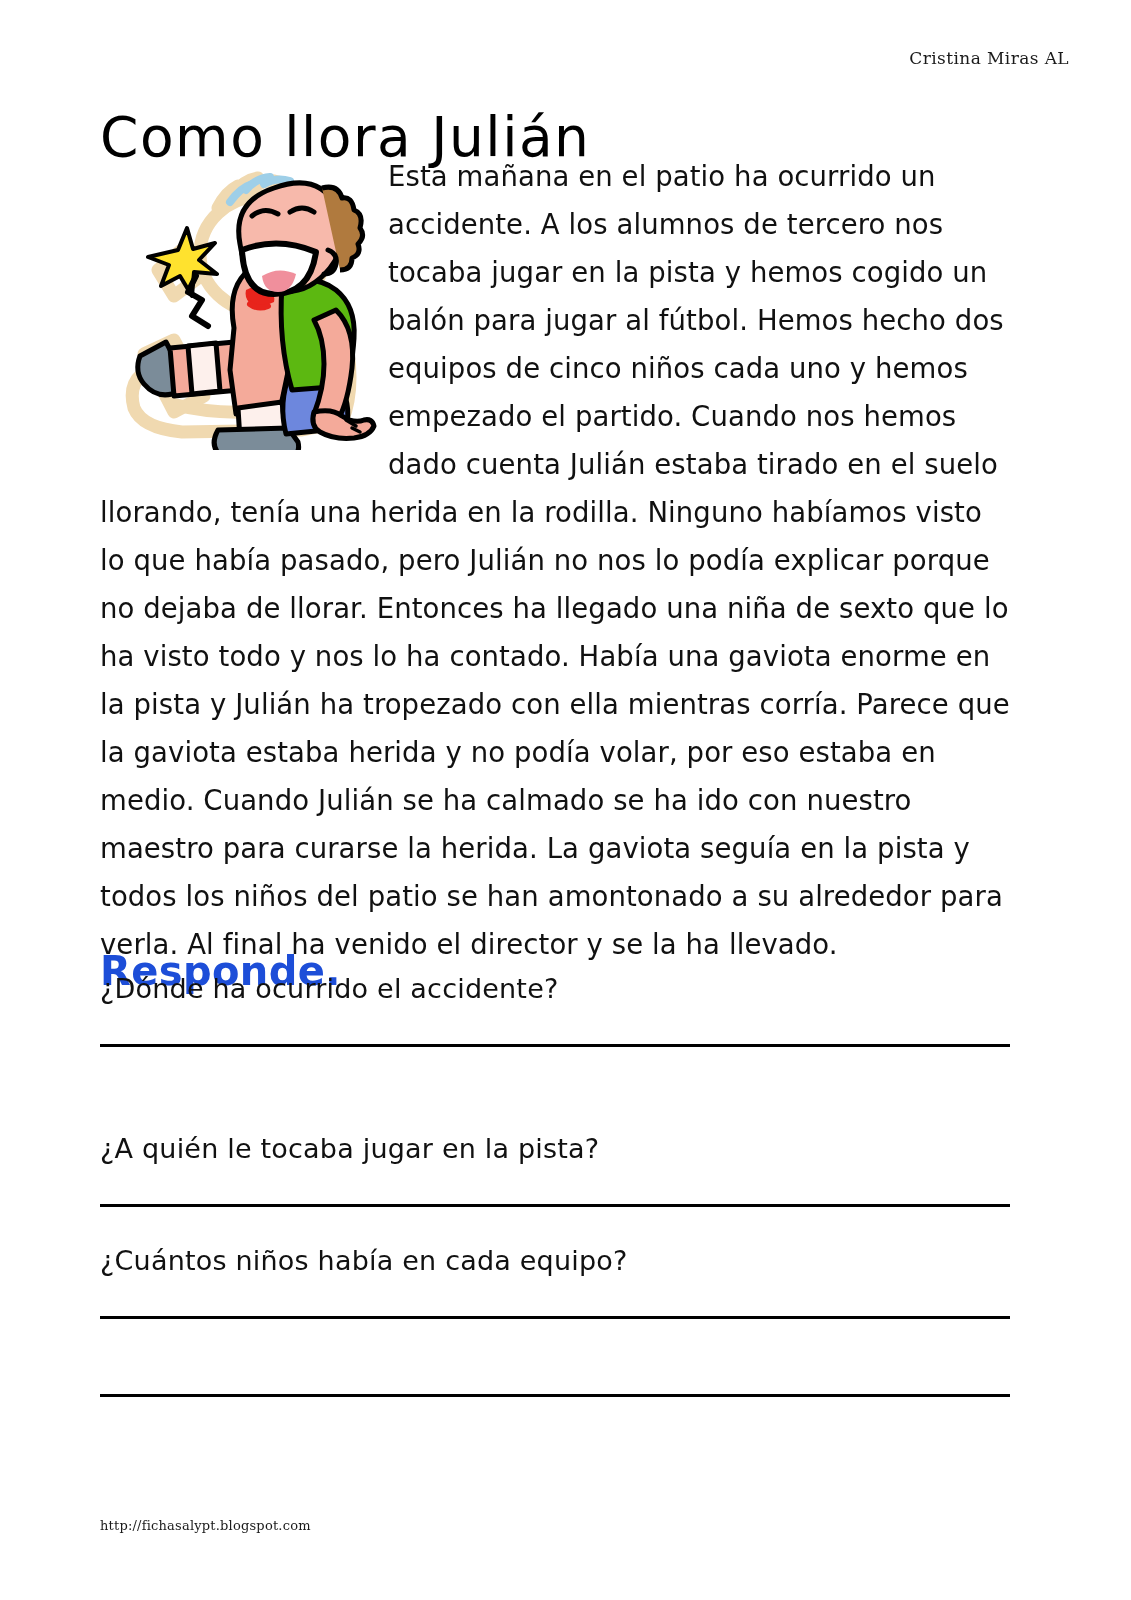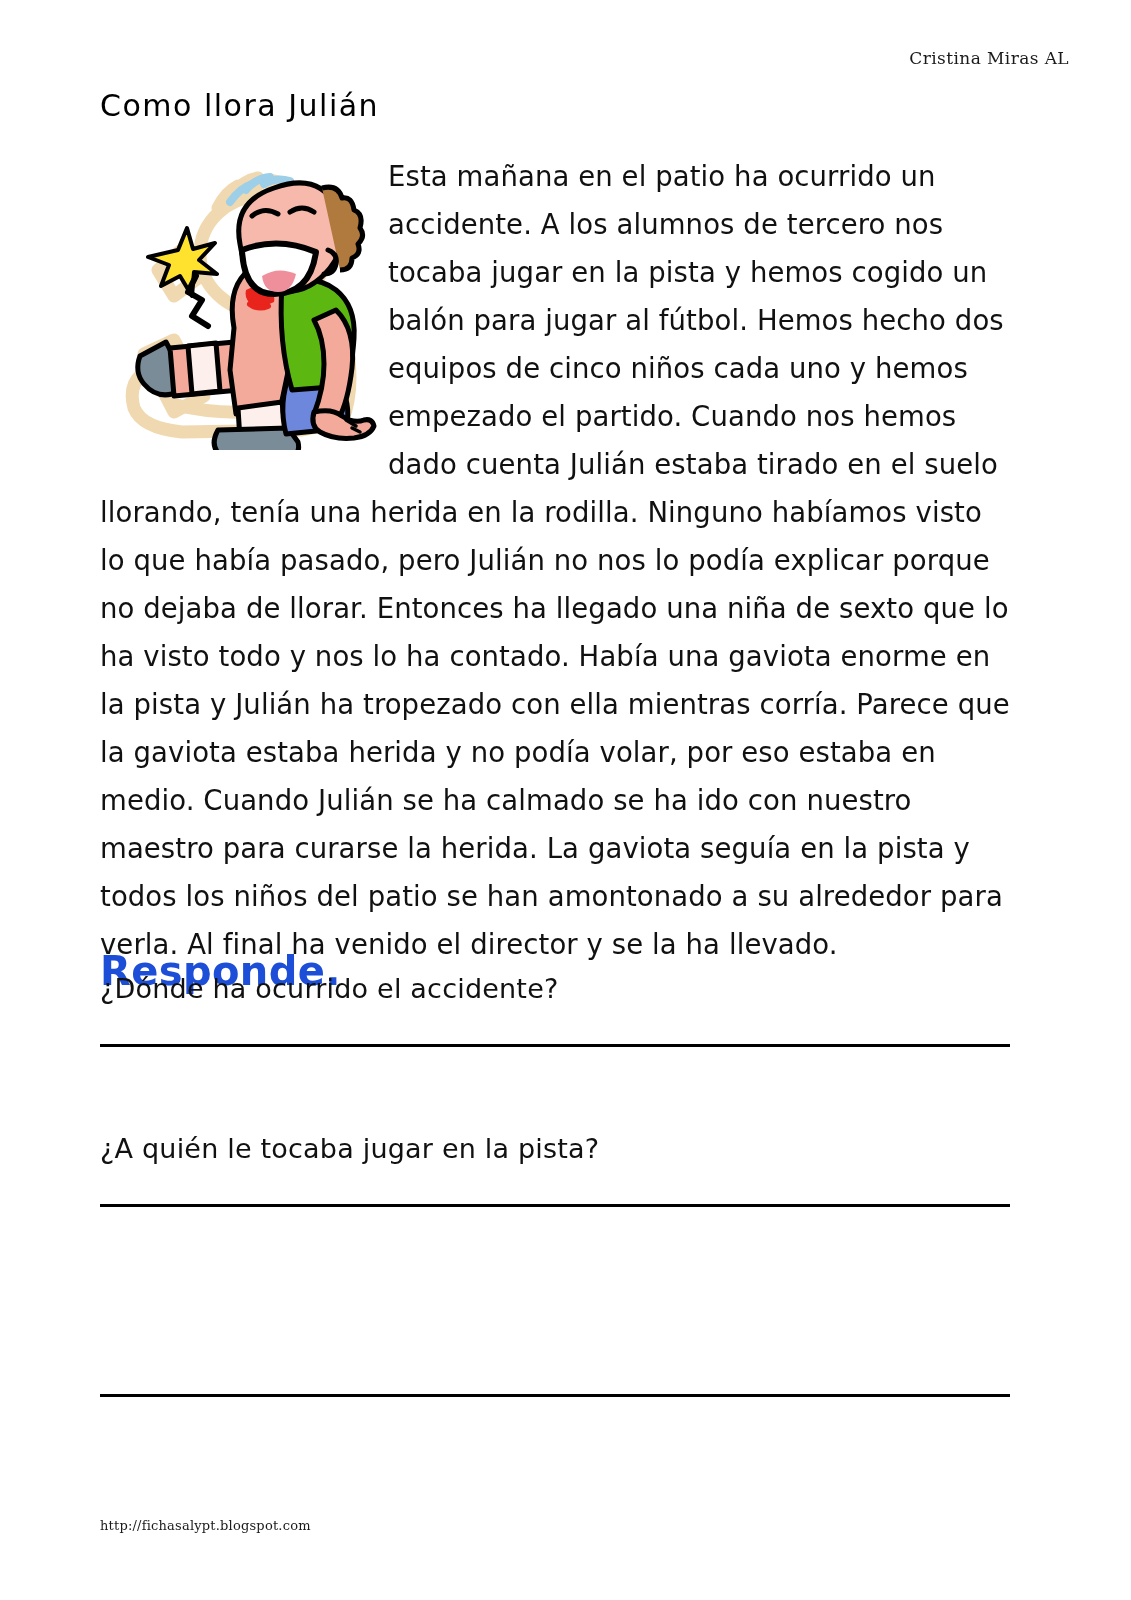--- a/index.html
+++ b/index.html
@@ -34,21 +34,21 @@
     white-space: nowrap;
     text-align: center;
   }
 
   
   .page-title {
     position: absolute;
     left: 100px;
     top: 68px;
     font-family: "DejaVu Sans", sans-serif;
-    font-size: 30px;
+    font-size: 55px;
     font-weight: 400;
     letter-spacing: 1.5px;
     color: #000;
     white-space: nowrap;
   }
 
   
   .illustration {
     position: absolute;
     left: 122px;
@@ -194,20 +194,24 @@
   <div class="qblock" style="top:972px;">
     <div class="qtext">¿Dónde ha ocurrido el accidente?</div>
     <div class="answer-rule"></div>
   </div>
 
   <div class="qblock" style="top:1132px;">
     <div class="qtext">¿A quién le tocaba jugar en la pista?</div>
     <div class="answer-rule"></div>
   </div>
 
+  <div class="qblock" style="top:1244px;">
+    <div class="qtext">¿Cuántos niños había en cada equipo?</div>
+    <div class="answer-rule"></div>
+  </div>
 
   <div class="qblock" style="top:1356px;">
     <div class="answer-rule"></div>
   </div>
 
   <div class="footer-url">http://fichasalypt.blogspot.com</div>
 
 </div>
 
 </body></html>

